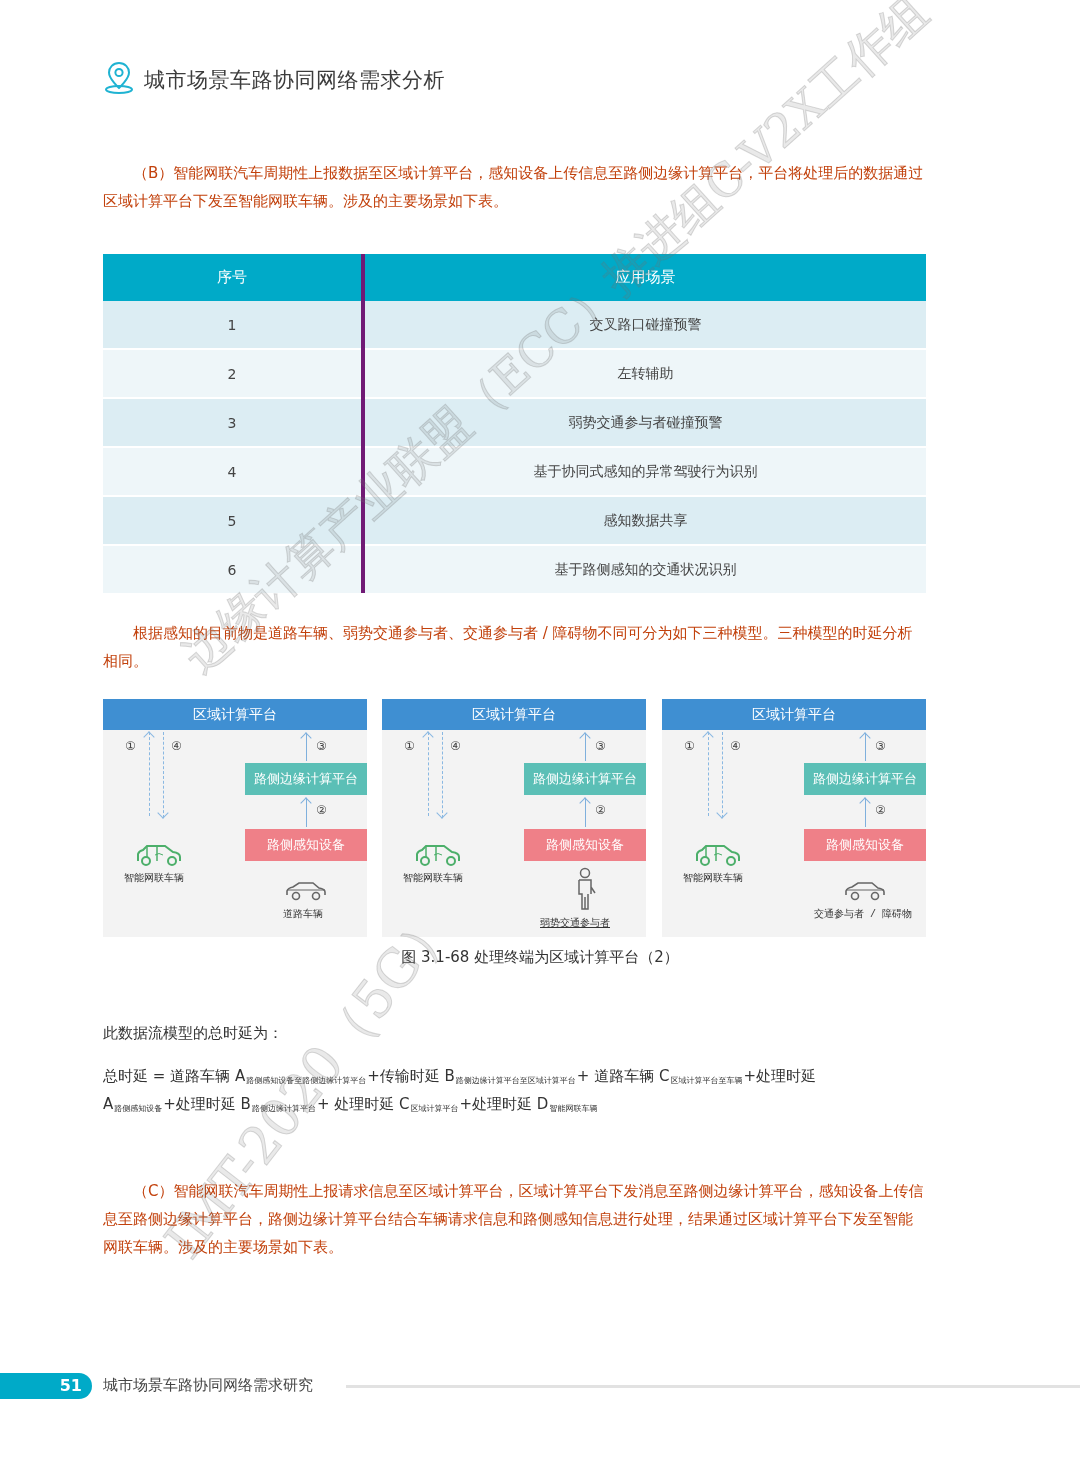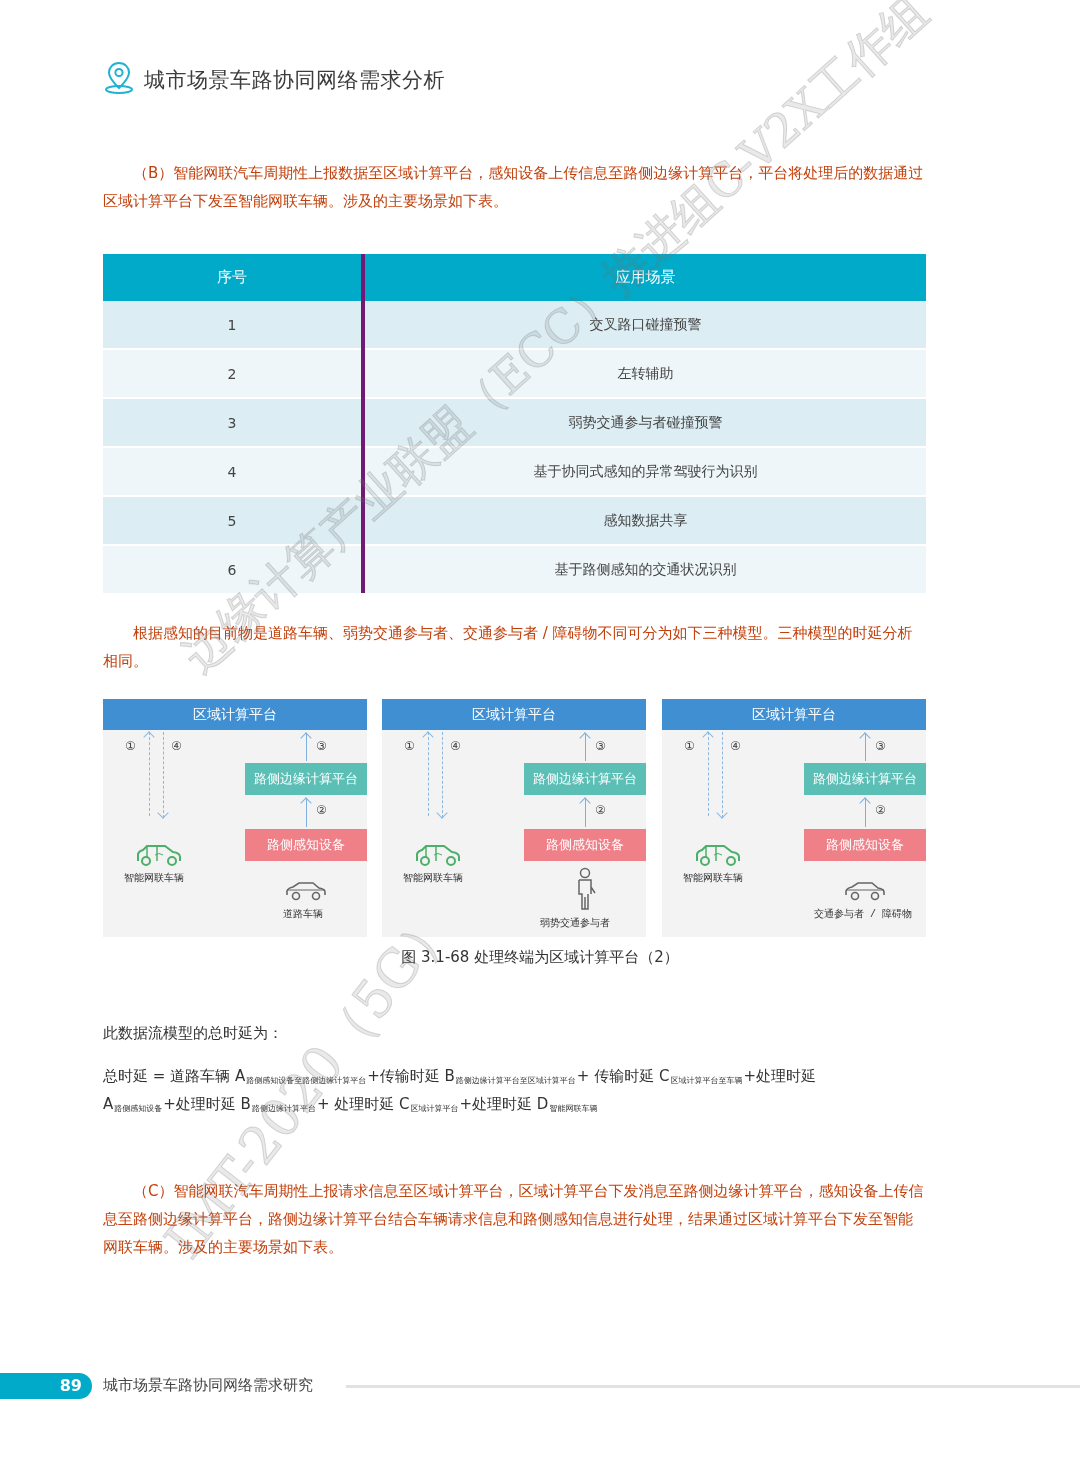--- a/index.html
+++ b/index.html
@@ -157,21 +157,21 @@
       <circle cx="11" cy="18" r="4" fill="#f3f3f3" stroke="#4caf6a" stroke-width="2"></circle>
       <circle cx="37" cy="18" r="4" fill="#f3f3f3" stroke="#4caf6a" stroke-width="2"></circle>
       <path d="M20 12 Q24 9 28 12" fill="none" stroke="#4caf6a" stroke-width="1"></path>
     </svg>
     <span class="lbl" style="left:21px; top:172px;">智能网联车辆</span>
     <svg class="car-svg" style="left:192px; top:168px;" width="22" height="44" viewBox="0 0 22 44">
       <circle cx="11" cy="6" r="4.5" fill="none" stroke="#666" stroke-width="1.5"></circle>
       <path d="M5 13 L17 13 L17 27 M5 13 L5 27 L8 27 L8 42 L14 42 L14 27 M17 20 L21 26" fill="none" stroke="#666" stroke-width="1.5"></path>
       <line x1="11" y1="30" x2="11" y2="42" stroke="#666" stroke-width="1.5"></line>
     </svg>
-    <span class="lbl" style="left:158px; top:217px;">弱势交通参与者</span>
+    <span class="lbl" style="left:158px; top:217px;text-decoration:underline;">弱势交通参与者</span>
   </div>
 
   <div class="panel" style="left:662px;">
     <div class="p-top">区域计算平台</div>
     <div class="dash dash-up" style="left:46px; top:33px; height:84px;"></div>
     <div class="dash dash-down" style="left:60px; top:33px; height:86px;"></div>
     <span class="num" style="left:22px; top:40px;">①</span>
     <span class="num" style="left:68px; top:40px;">④</span>
     <div class="arrow-up" style="left:203px; top:34px; height:28px;"></div>
     <span class="num" style="left:213px; top:40px;">③</span>
@@ -195,28 +195,28 @@
       <circle cx="31" cy="15" r="3.5" fill="#f3f3f3" stroke="#666" stroke-width="1.6"></circle>
     </svg>
     <span class="lbl" style="left:152px; top:208px;font-family:Liberation Mono, monospace;">交通参与者 / 障碍物</span>
   </div>
 </div>
 
 <div class="caption">图 3.1-68  处理终端为区域计算平台（2）</div>
 
 <div class="formula" style="top:1019px;">此数据流模型的总时延为：</div>
 <div class="formula" style="top:1062px;">
-  <span>总时延 = </span><span>道路车辆 A</span><sub>路侧感知设备至路侧边缘计算平台</sub><span>+</span><span>传输时延 B</span><sub>路侧边缘计算平台至区域计算平台</sub><span>+ </span><span>传输时延 C</span><sub>区域计算平台至车辆</sub><span>+</span><span>处理时延</span>
+  <span>总时延 = </span><span>道路车辆 A</span><sub>路侧感知设备至路侧边缘计算平台</sub><span>+</span><span>传输时延 B</span><sub>路侧边缘计算平台至区域计算平台</sub><span>+ </span><span>道路车辆 C</span><sub>区域计算平台至车辆</sub><span>+</span><span>处理时延</span>
 </div>
 <div class="formula" style="top:1090px;">
   <span>A</span><sub>路侧感知设备</sub><span>+</span><span>处理时延 B</span><sub>路侧边缘计算平台</sub><span>+ </span><span>处理时延 C</span><sub>区域计算平台</sub><span>+</span><span>处理时延 D</span><sub>智能网联车辆</sub>
 </div>
 
 <div class="para" style="top:1177px;">
   <span class="indent"></span><span>（C）智能网联汽车周期性上报请求信息至区域计算平台，区域计算平台下发消息至路侧边缘计算平台，感知设备上传信息至路侧边缘计算平台，路侧边缘计算平台结合车辆请求信息和路侧感知信息进行处理，结果通过区域计算平台下发至智能网联车辆。涉及的主要场景如下表。</span>
 </div>
 
 <div class="wm" style="left:170px; top:640px; font-size:46px; transform:rotate(-42deg); transform-origin:left top;">边缘计算产业联盟（ECC）推进组C-V2X工作组</div>
 <div class="wm" style="left:150px; top:1230px; font-size:52px; transform:rotate(-52deg); transform-origin:left top;">IMT-2020（5G）</div>
 
-<div class="abs ft-pill">89</div>
+<div class="abs ft-pill">51</div>
 <div class="abs ft-title">城市场景车路协同网络需求研究</div>
 <div class="abs ft-line"></div>
 
 </body></html>

